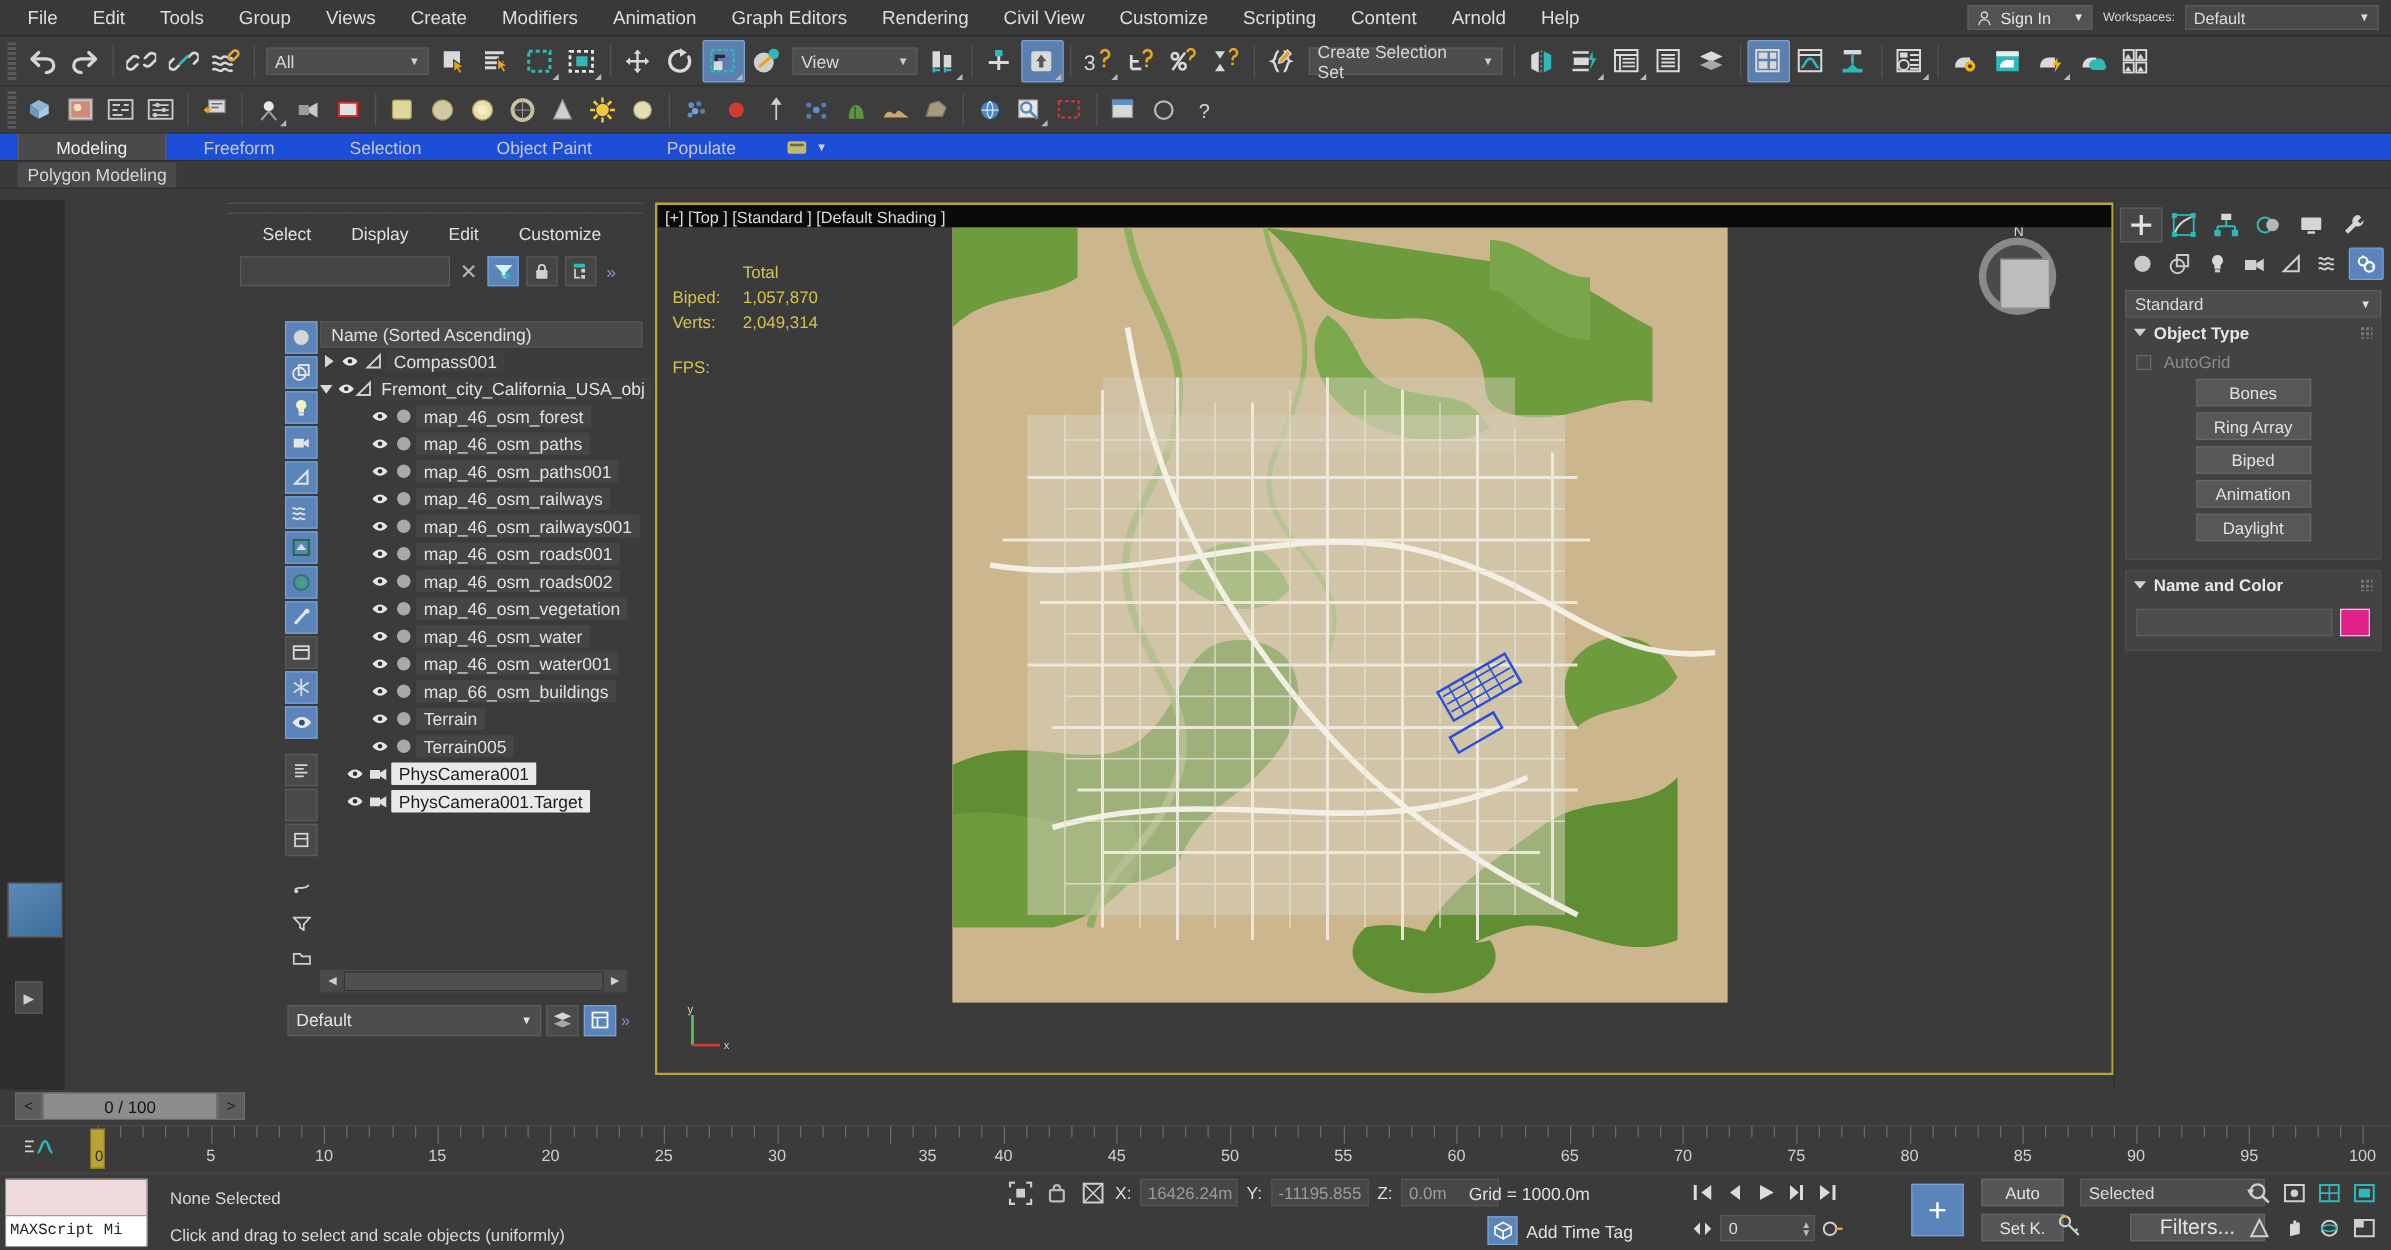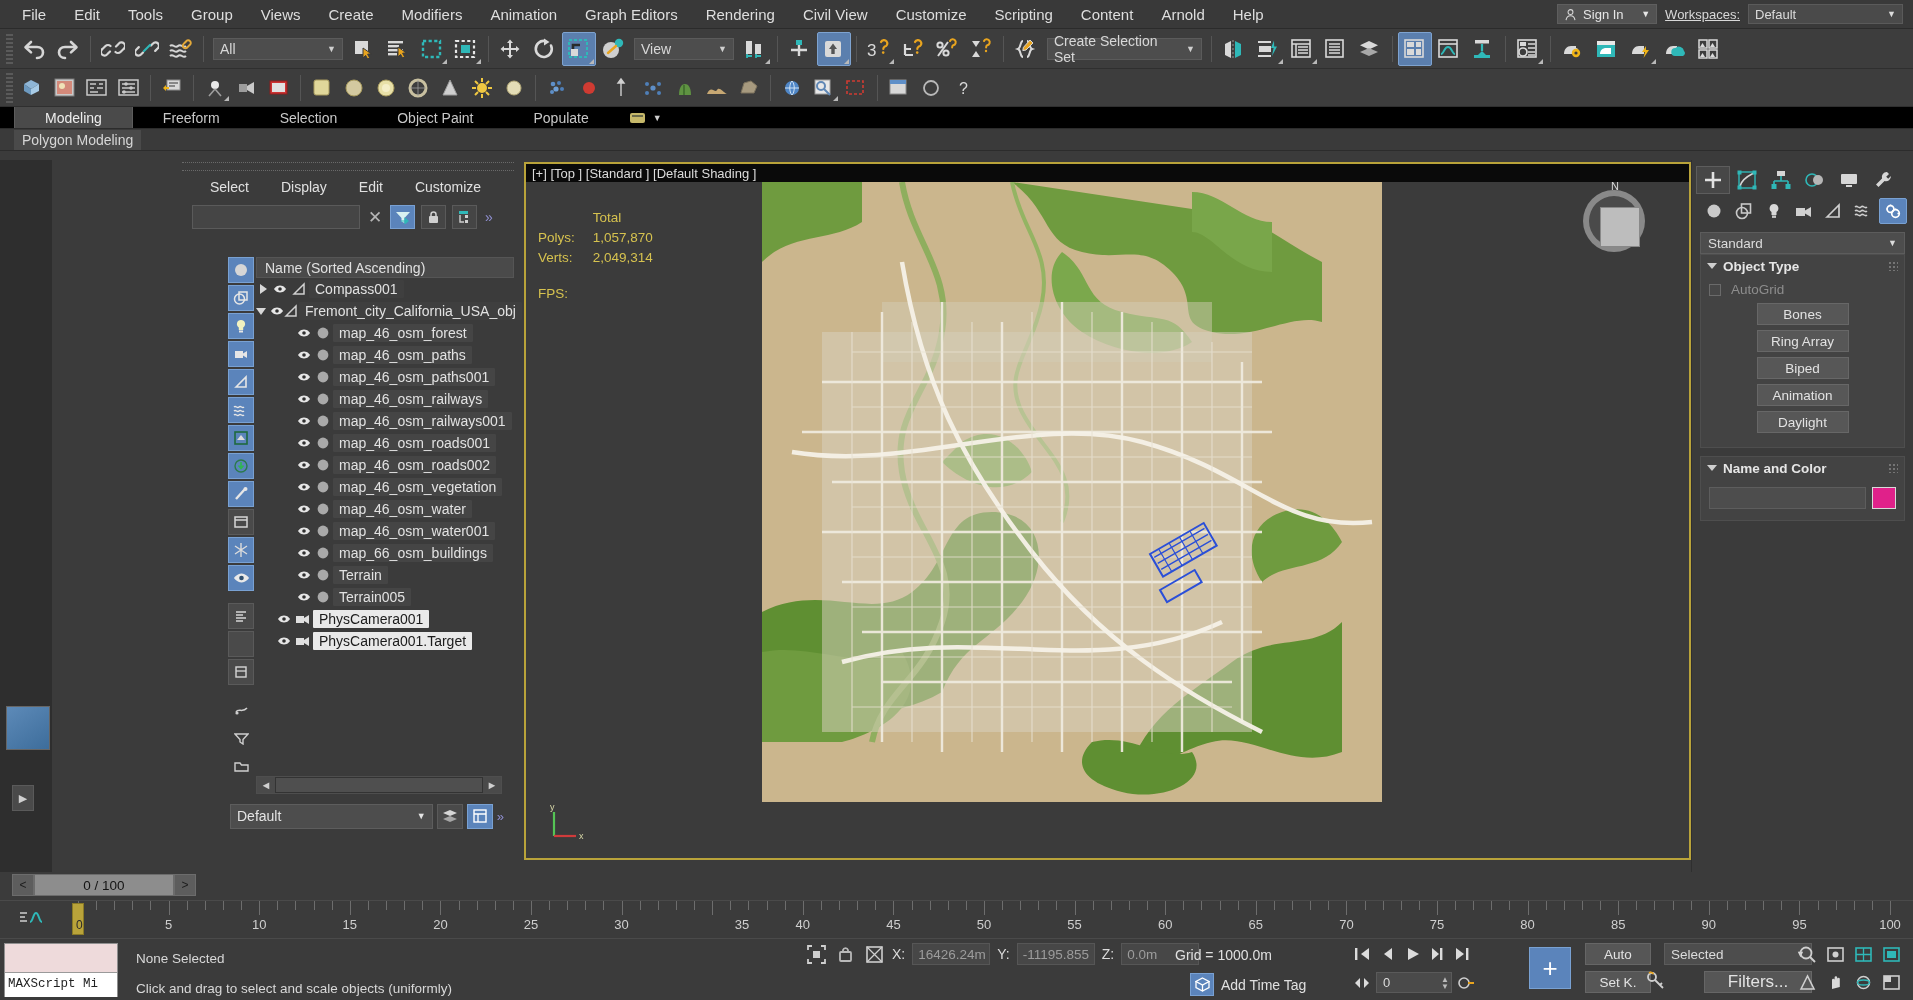--- a/index.html
+++ b/index.html
@@ -19,21 +19,21 @@
   }
   .menubar .mi{
     font-size:15px; color:#dedede; padding:3px 14px; cursor:default; white-space:nowrap;
   }
   .menu-right{margin-left:auto;display:flex;align-items:center;gap:8px;padding-right:10px;}
   .signin{
     display:flex;align-items:center;gap:6px;background:#525252;border:1px solid #5e5e5e;
     height:20px;padding:0 6px;min-width:100px;font-size:13px;color:#e6e6e6;
   }
   .signin .cap{margin-left:auto;font-size:9px;}
-  .ws-label{font-size:13px;color:#d8d8d8;text-decoration:underline;}
+  .ws-label{font-size:10px;color:#d8d8d8;}
   .ws-combo{
     background:#4a4a4a;border:1px solid #5a5a5a;height:20px;min-width:155px;
     display:flex;align-items:center;padding:0 6px;font-size:13px;color:#dcdcdc;
   }
   .ws-combo .cap{margin-left:auto;font-size:9px;}
 
   
   .toolbar{
     height:40px;background:#3d3d3d;display:flex;align-items:center;
     border-bottom:1px solid #2f2f2f;padding-left:2px;
@@ -55,21 +55,21 @@
   .tcombo .cap{margin-left:auto;padding-left:14px;font-size:9px;color:#cfcfcf;}
   .corner{position:absolute;right:1px;bottom:1px;width:0;height:0;
     border-left:5px solid transparent;border-bottom:5px solid #b9b9b9;}
 
   .toolbar2{height:38px;background:#3d3d3d;display:flex;align-items:center;
     border-bottom:1px solid #2f2f2f;padding-left:2px;}
   .tbtn2{width:32px;height:30px;flex:none;display:flex;align-items:center;justify-content:center;
     border:1px solid transparent;border-radius:2px;position:relative;}
 
   
-  .ribbon{height:22px;background:#000000;display:flex;align-items:stretch;
+  .ribbon{height:22px;background:#1d4ed8;display:flex;align-items:stretch;
     border-bottom:1px solid #2c2c2c;padding-left:14px;}
   .rtab{padding:0 30px;display:flex;align-items:center;font-size:14px;color:#c8c8c8;}
   .rtab.sel{background:#4a4a4a;color:#ededed;border-left:1px solid #5c5c5c;border-right:1px solid #5c5c5c;}
   .rdrop{display:flex;align-items:center;gap:4px;padding:0 10px;}
 
   .ribbon2{height:22px;background:#3a3a3a;display:flex;align-items:center;
     border-bottom:1px solid #2c2c2c;padding-left:14px;}
   .ribbon2 .lbl{font-size:14px;color:#d6d6d6;background:#4a4a4a;padding:2px 8px;}
 
   
@@ -1259,21 +1259,21 @@
         </svg>
 
         <div class="vp-stats">
           <table>
             <tbody>
                 <tr>
                   <td></td>
                   <td class="v">Total</td>
                 </tr>
             <tr>
-                  <td>Polys:</td>
+                  <td>Biped:</td>
                 <td class="v">1,057,870</td>
                 </tr>
             <tr>
                   <td>Verts:</td>
                 <td class="v">2,049,314</td>
                 </tr>
             <tr>
                   <td style="height:16px"></td>
                   <td></td>
                 </tr>

